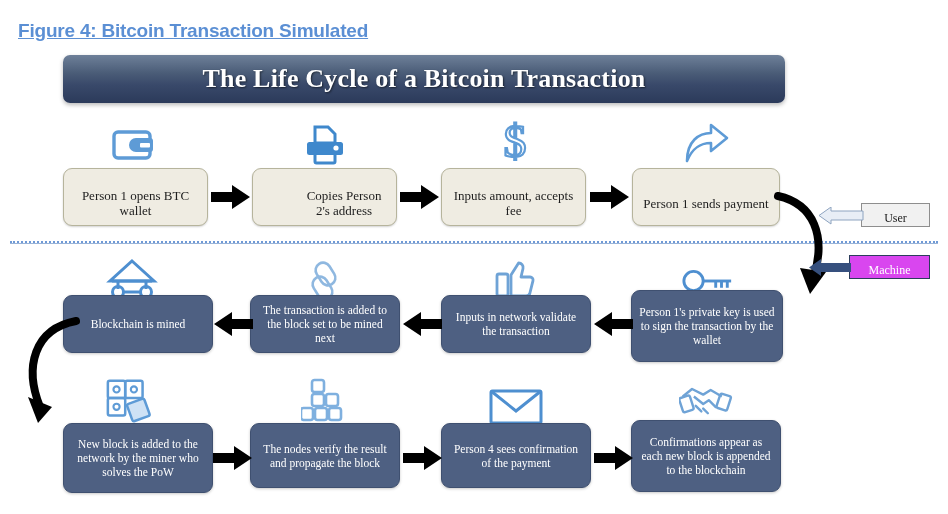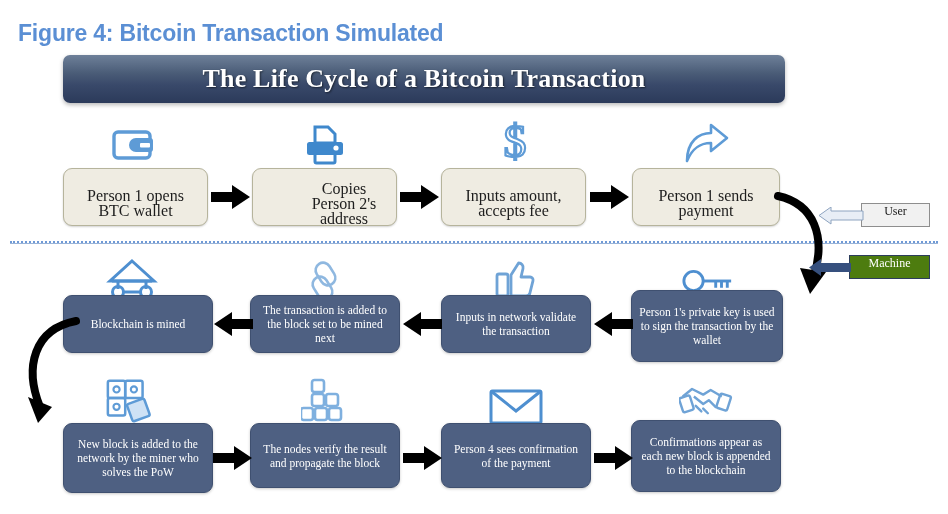--- a/index.html
+++ b/index.html
@@ -11,25 +11,26 @@
     overflow: hidden;
     position: relative;
   }
   #canvas { position: relative; width: 948px; height: 514px; }
 
   
   .fig-caption {
     position: absolute;
     left: 18px; top: 20px;
     font-family: "Liberation Sans", sans-serif;
-    font-size: 23px;
+    font-size: 19px;
     font-weight: bold;
     color: #5b8fd4;
     letter-spacing: -0.2px;
     white-space: nowrap;
+    text-decoration: underline;
   }
 
   
   .title-banner {
     position: absolute;
     left: 63px; top: 55px;
     width: 722px; height: 48px;
     border-radius: 7px;
     background: linear-gradient(to bottom, #6e8099 0%, #4a5c77 38%, #39496a 62%, #2b3a5a 100%);
     box-shadow: 0 2px 4px rgba(0,0,0,0.28);
@@ -68,21 +69,21 @@
   }
   .node .label { display:block; width:100%; }
 
   .node.user {
     background: #efece2;
     border: 1px solid #b6b49c;
     box-shadow: 0 1px 2px rgba(0,0,0,0.18);
   }
   .node.user .label {
     font-family: "Liberation Serif", serif;
-    font-size: 16px;
+    font-size: 13px;
     color: #1d1d1d;
     line-height: 15px;
     margin-top: 12px;
   }
 
   .node.machine {
     background: #4e6082;
     border: 1px solid #3f5070;
     box-shadow: 0 1px 3px rgba(0,0,0,0.22);
   }
@@ -104,31 +105,31 @@
   
   .arrow { position: absolute; }
   .arrow svg { display:block; }
 
   
   .curve { position: absolute; }
 
   
   .legend-box {
     position: absolute;
-    display:flex; align-items:flex-start; justify-content:center;
+    display:flex; align-items:flex-end; justify-content:center;
     font-family: "Liberation Serif", serif;
     font-size: 12px;
   }
   .legend-user {
     background: #f1f1f1;
     border: 1px solid #8e8e8e;
     color: #1b1b1b;
   }
   .legend-machine {
-    background: #4d7c0f;
+    background: #d946ef;
     border: 1px solid #2c3d5c;
     color: #ffffff;
   }
 </style>
 </head>
 <body>
 
 <div id="canvas">
 
   <div class="fig-caption">Figure 4: Bitcoin Transaction Simulated</div>

